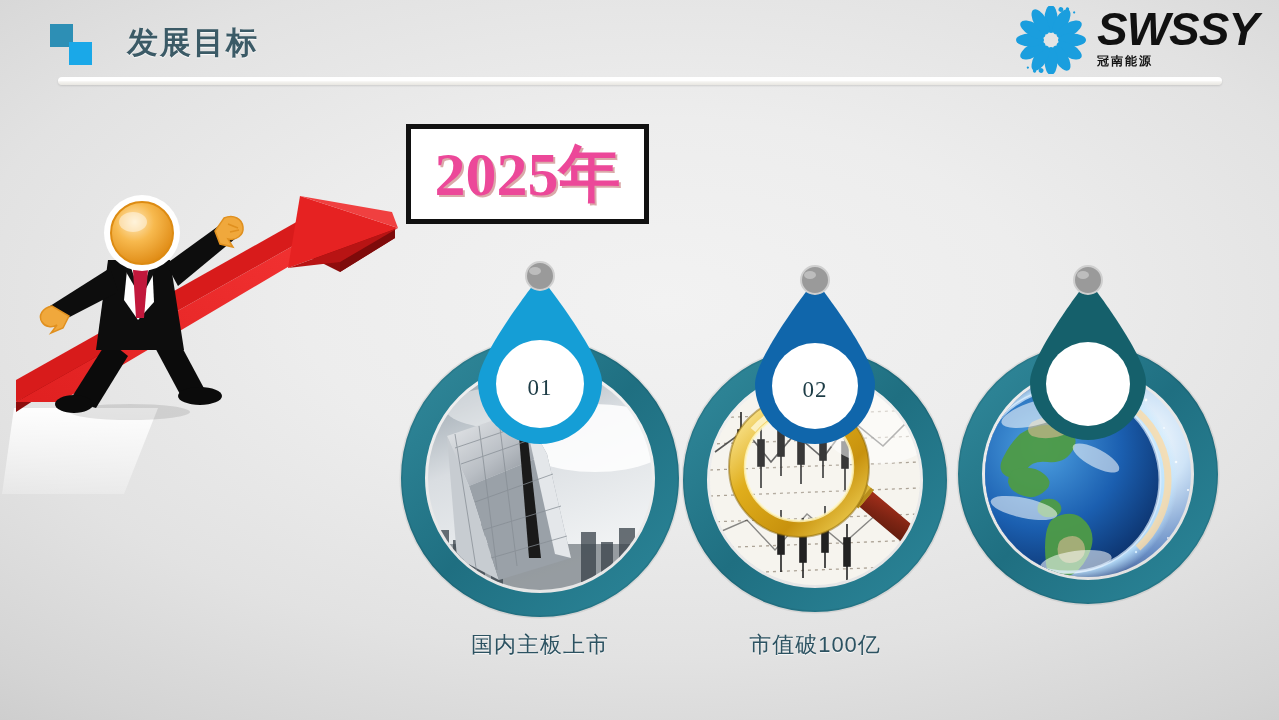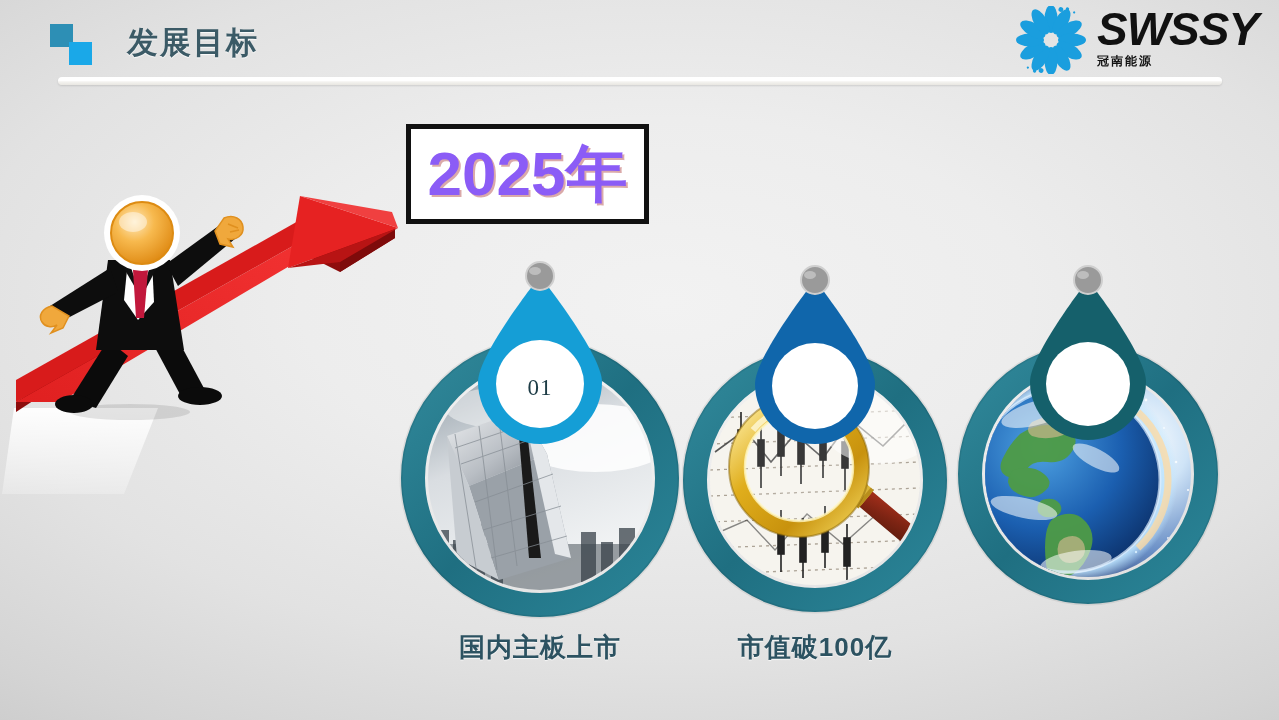--- a/index.html
+++ b/index.html
@@ -100,42 +100,42 @@
     left: 406px; top: 124px;
     width: 243px; height: 100px;
     background: #ffffff;
     border: 5px solid #111111;
     box-sizing: border-box;
     display: flex;
     align-items: center;
     justify-content: center;
   }
   #year-text {
-    font-family: Liberation Sans, sans-serif;
+    font-family: Liberation Serif, serif;
     font-weight: bold;
     font-size: 62px;
-    color: #8b5cf6;
+    color: #ec4899;
     line-height: 1;
     text-shadow: 2px 2px 0 rgba(150,10,10,0.35);
   }
 
   
   .item {
     position: absolute;
   }
   .ring-wrap {
     position: absolute;
     left: 0; top: 0;
   }
   .caption {
     position: absolute;
     width: 100%;
     text-align: center;
-    font-size: 26px;
-    font-weight: bold;
+    font-size: 22px;
+    font-weight: normal;
     color: #2c5261;
     letter-spacing: 1px;
     text-shadow: 0 1px 1px rgba(255,255,255,0.8);
     white-space: nowrap;
   }
   .badge-num {
     position: absolute;
     width: 100%;
     text-align: center;
     font-family: "Liberation Serif", "DejaVu Serif", serif;
@@ -463,20 +463,21 @@
           <circle cx="124" cy="205" r="70" fill="none" stroke="#8a6608" stroke-width="2" opacity="0.5"></circle>
           <circle cx="124" cy="205" r="54" fill="none" stroke="#fff6c2" stroke-width="2.5" opacity="0.8"></circle>
           <path d="M78 168 A62 62 0 0 1 150 150" fill="none" stroke="#fffbe0" stroke-width="6" opacity="0.75"></path>
         </g>
 
         <path d="M140 18 C140 18 200 94 200 122 A60 60 0 1 1 80 122 C80 94 140 18 140 18 Z" fill="#1066ab"></path>
         <circle cx="140" cy="124" r="43" fill="#ffffff"></circle>
         <circle cx="140" cy="18" r="14" fill="#9a9a9a" stroke="#cfcfcf" stroke-width="2"></circle>
         <ellipse cx="135" cy="13" rx="6" ry="4" fill="#bdbdbd"></ellipse>
       </svg>
+      <div class="badge-num" style="top:115px; left:0;">02</div>
     </div>
     <div class="caption" style="top:368px;text-align:center;">市值破100亿</div>
   </div>
 
   <div class="item" style="left:950px; top:262px; width:276px; height:410px;">
     <div class="ring-wrap">
       <svg width="276" height="370" viewBox="0 0 276 370" xmlns="http://www.w3.org/2000/svg">
         <defs>
           <clipPath id="clipPhoto3">
               <circle cx="138" cy="212" r="103"></circle>

